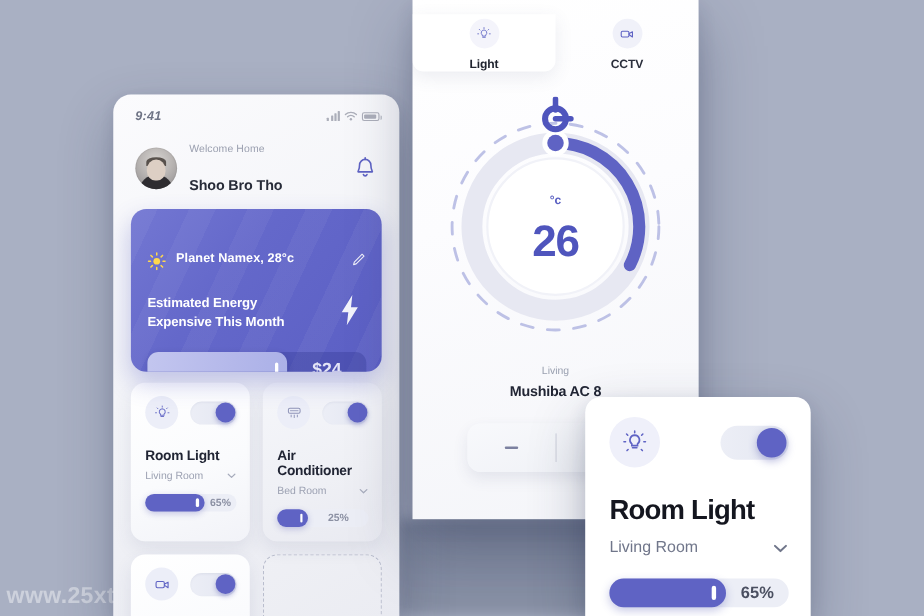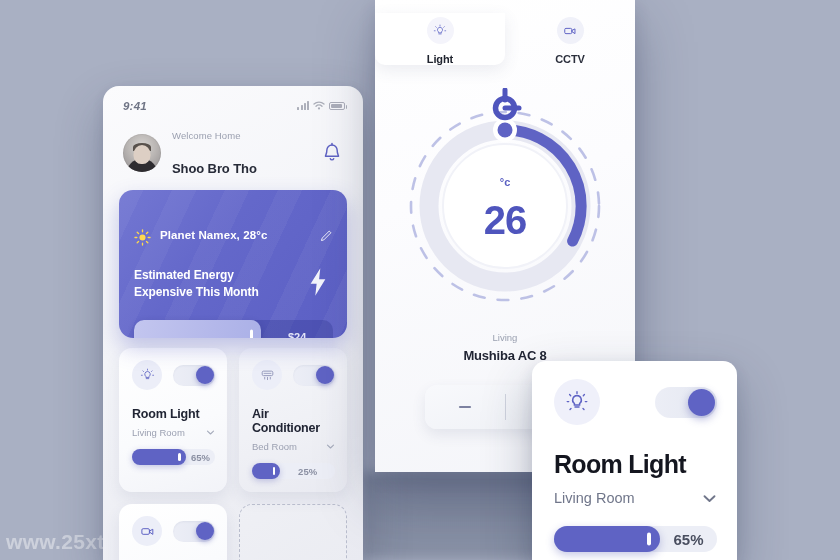--- a/index.html
+++ b/index.html
@@ -90,21 +90,21 @@
     display:flex;align-items:center;
   }
   .bar-fill {
     width:64%;height:34px;border-radius:10px;
     background:linear-gradient(100deg,#c3c6ef 0%,#b4b8ea 60%,#aab0e7 100%);
     position:relative;
     box-shadow: 0 2px 7px rgba(30,35,90,.20);
   }
   .bar-knob{position:absolute;right:8px;top:50%;transform:translateY(-50%);
     width:3.5px;height:15px;border-radius:2px;background:#fff;}
-  .bar-price{flex:1 1 auto;text-align:center;font-size:11px;font-weight:700;color:#e3e4f7;}
+  .bar-price{flex:1 1 auto;text-align:center;font-size:16px;font-weight:700;color:#e3e4f7;}
 
   
   .tabs { display:flex; align-items:center; gap:20px; padding: 16px 20px 0 20px;}
   .tab { font-size:12px; color:#b2b6c5; font-weight:700; position:relative; padding-bottom:7px;}
   .tab.active { color:#1f2330; }
   .tab.active::after{content:"";position:absolute;left:0;bottom:0;width:24px;height:2.6px;
     border-radius:2px;background:#5f63c4;}
 
   
   .dgrid { display:grid; grid-template-columns:1fr 1fr; gap:12px; padding: 10px 16px 0 16px;}

